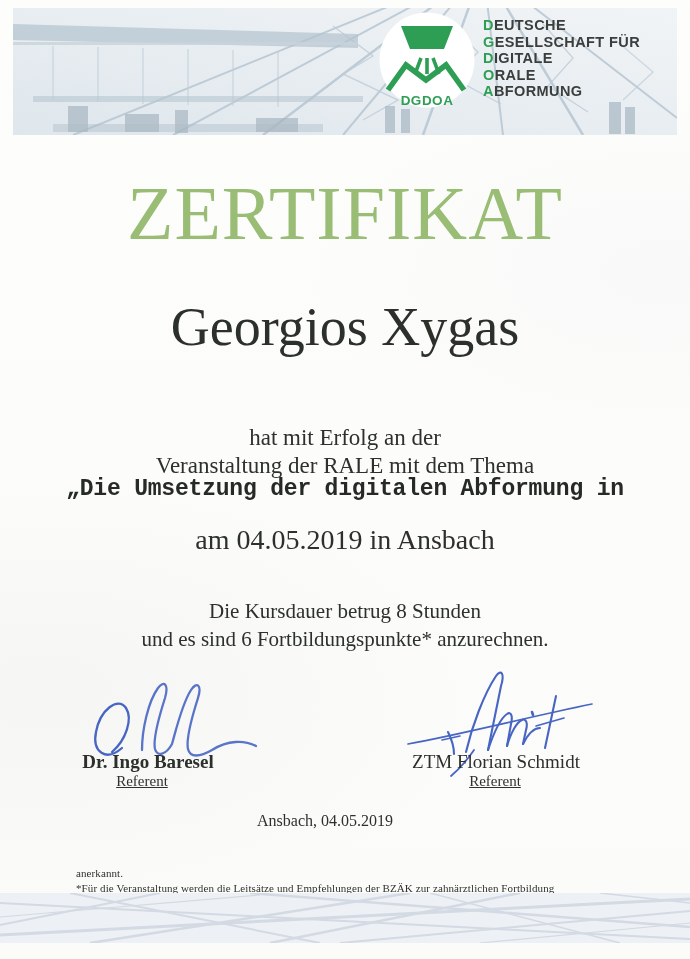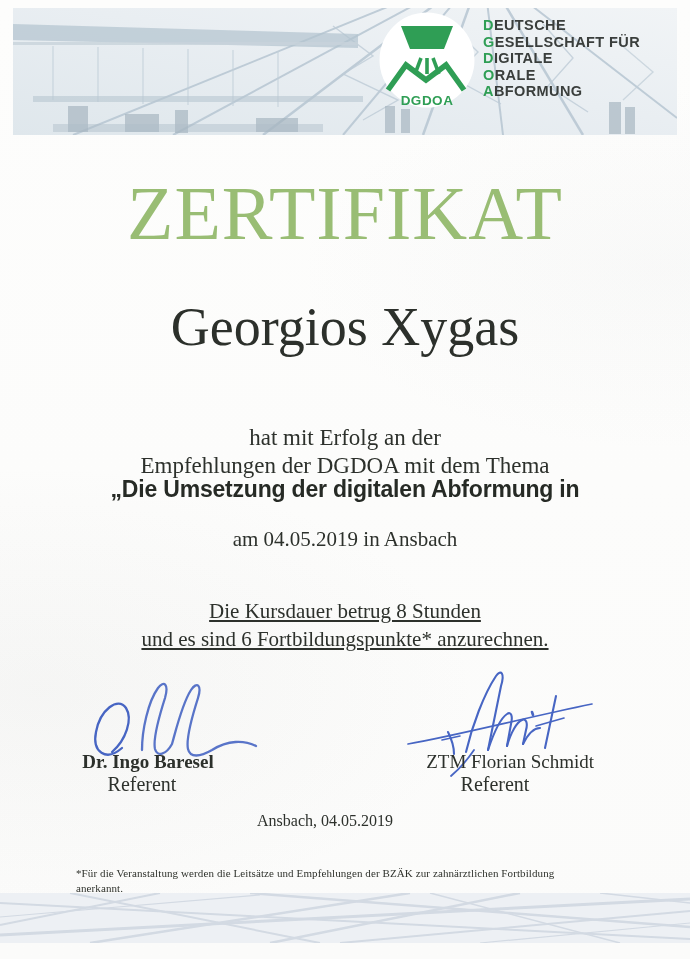--- a/index.html
+++ b/index.html
@@ -24,31 +24,31 @@
   
   .org{left:483px;top:17px;font-family:"Liberation Sans",sans-serif;
        font-weight:bold;font-size:14.5px;line-height:16.6px;
        letter-spacing:.4px;color:#3a3e3c;}
   .org b{color:#2f9e55;font-weight:bold;}
 
   .title{top:172px;font-size:76px;line-height:1.1;color:#99bd74;letter-spacing:1px;}
   .recipient{top:298px;font-size:54px;line-height:1.1;color:#2c302b;}
 
   .intro{top:424px;font-size:23px;line-height:28px;}
-  .theme{top:474px;font-family:Liberation Sans, sans-serif;font-weight:bold;
+  .theme{top:474px;font-family:Liberation Mono, monospace;font-weight:bold;
          font-size:23px;line-height:30px;color:#262a25;letter-spacing:-.2px;}
-  .when{top:526px;font-size:21px;line-height:27px;}
-  .duration{top:597px;font-size:21px;line-height:28px;text-decoration:underline;}
+  .when{top:526px;font-size:28px;line-height:27px;}
+  .duration{top:597px;font-size:21px;line-height:28px;}
 
   .sig-img-left{left:86px;top:678px;width:172px;height:86px;}
   .sig-img-right{left:404px;top:668px;width:192px;height:112px;}
   .sig-name{top:751px;font-size:19px;width:220px;text-align:center;color:#2c302b;}
-  .sig-role{top:773px;font-size:20px;width:220px;text-align:center;color:#2e322d;}
+  .sig-role{top:773px;font-size:15px;width:220px;text-align:center;color:#2e322d;text-decoration:underline;}
   .sig-name.l{left:38px;font-weight:bold;} .sig-role.l{left:32px;}
-  .sig-name.r{left:374px;text-align:right;} .sig-role.r{left:385px;}
+  .sig-name.r{left:386px;} .sig-role.r{left:385px;}
 
   .place-date{top:812px;left:-20px;width:690px;text-align:center;font-size:16px;}
   .footnote{left:76px;top:866px;width:560px;font-size:11px;line-height:15px;
             color:#2f322c;letter-spacing:.1px;}
 </style>
 </head>
 <body>
 
 <div class="page">
 
@@ -122,21 +122,21 @@
     <div><b>D</b><span>IGITALE</span></div>
     <div><b>O</b><span>RALE</span></div>
     <div><b>A</b><span>BFORMUNG</span></div>
   </div>
 
   <div class="abs center title">ZERTIFIKAT</div>
   <div class="abs center recipient">Georgios Xygas</div>
 
   <div class="abs center intro">
     <div>hat mit Erfolg an der</div>
-    <div>Empfehlungen der DGDOA mit dem Thema</div>
+    <div>Veranstaltung der RALE mit dem Thema</div>
   </div>
 
   <div class="abs center theme">
     <div>„Die Umsetzung der digitalen Abformung in</div>
   </div>
 
   <div class="abs center when">
     <div>am 04.05.2019 in Ansbach</div>
   </div>
 
@@ -168,22 +168,22 @@
   </svg>
 
   <div class="abs sig-name l">Dr. Ingo Baresel</div>
   <div class="abs sig-role l">Referent</div>
   <div class="abs sig-name r">ZTM Florian Schmidt</div>
   <div class="abs sig-role r">Referent</div>
 
   <div class="abs place-date">Ansbach, 04.05.2019</div>
 
   <div class="abs footnote">
+    <div>anerkannt.</div>
     <div>*Für die Veranstaltung werden die Leitsätze und Empfehlungen der BZÄK zur zahnärztlichen Fortbildung</div>
-    <div>anerkannt.</div>
   </div>
 
   <svg class="abs band-bottom" viewBox="0 0 690 50" preserveAspectRatio="none">
     <defs>
         <filter id="soft2">
           <feGaussianBlur stdDeviation="0.6"></feGaussianBlur>
         </filter>
       </defs>
     <rect width="690" height="50" fill="#edf0f4"></rect>
     <g filter="url(#soft2)" stroke="#d2d9e3" fill="none" opacity="0.95">

